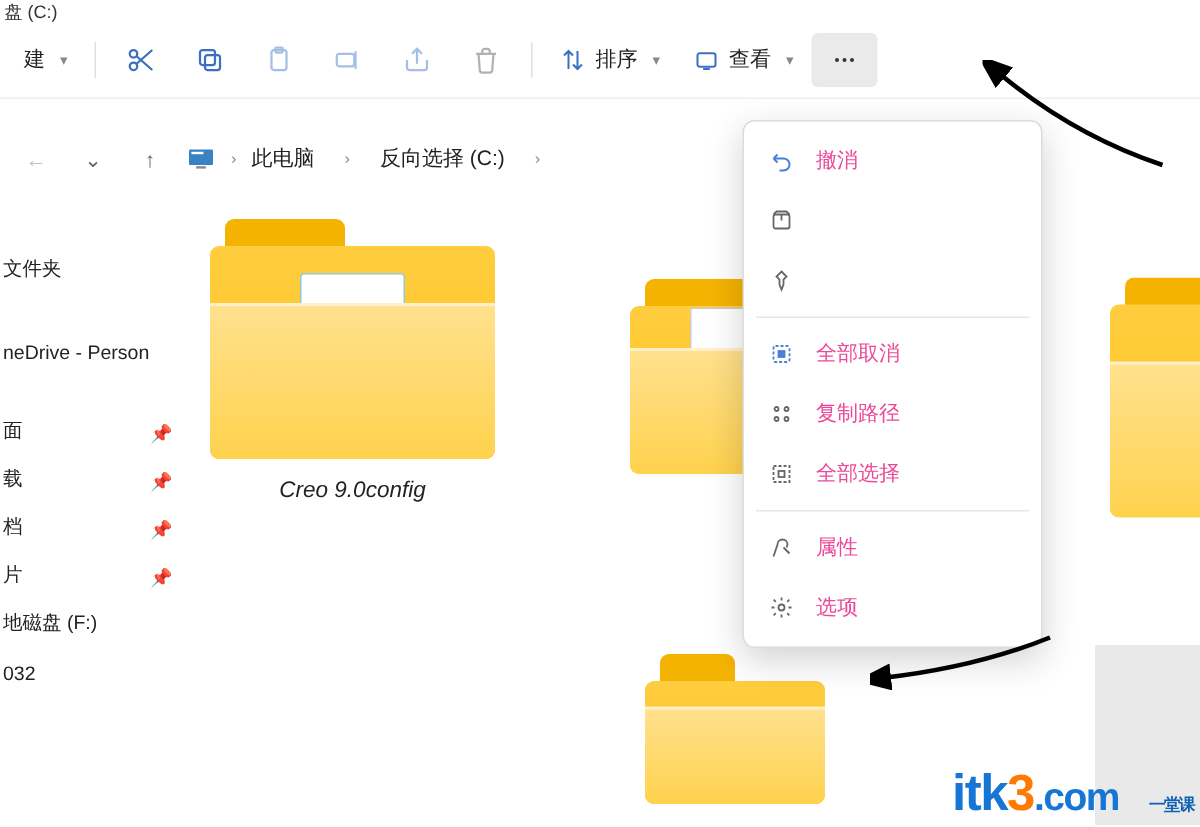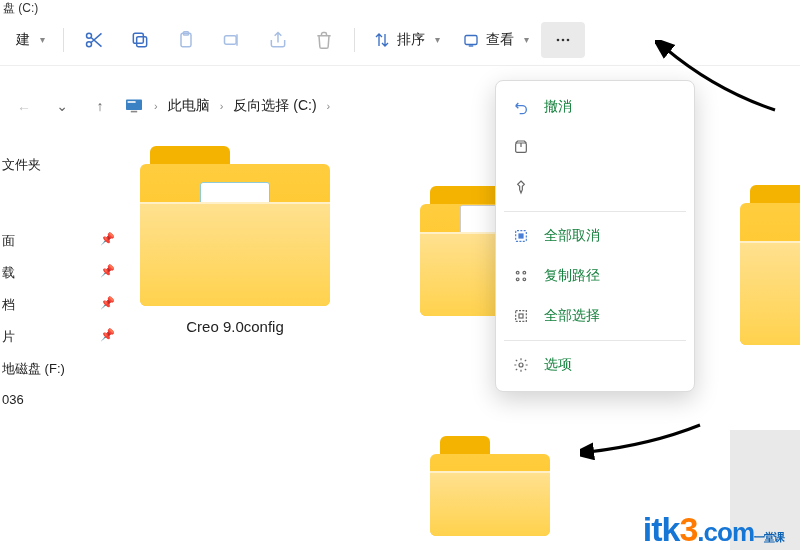--- a/index.html
+++ b/index.html
@@ -8,50 +8,50 @@
 .toolbar { display: flex; align-items: center; height: 52px; padding: 0 6px; gap: 2px; border-bottom: 1px solid #eee; }
 .tb-text { font-size: 14px; color: #222; }
 .tb-btn { display: flex; align-items: center; gap: 6px; height: 36px; padding: 0 10px; border-radius: 4px; cursor: pointer; color: #4a6fb5; }
 .tb-btn.icon-only { padding: 0 12px; }
 .tb-btn.more { background: #eaeaea; }
 .tb-sep { width: 1px; height: 24px; background: #e0e0e0; margin: 0 6px; }
 .chev { font-size: 10px; color: #888; margin-left: 4px; }
 .navbar { display: flex; align-items: center; height: 40px; margin-top: 20px; padding: 0 10px; gap: 10px; }
 .nav-arrow { width: 28px; text-align: center; color: #666; cursor: pointer; font-size: 14px; }
 .nav-pc-icon { width: 20px; height: 16px; display: flex; align-items: center; justify-content: center; }
-.breadcrumb { display: flex; align-items: center; gap: 10px; color: #222; }
+.breadcrumb { display: flex; align-items: center; gap: 20px; color: #222; }
 .bc-sep { color: #888; font-size: 11px; }
 .content { display: flex; height: calc(551px - 14px - 52px - 60px); }
 .sidebar { width: 125px; padding-top: 30px; }
-.side-item { display: flex; align-items: flex-start; justify-content: space-between; height: 32px; padding: 0 10px 0 2px; color: #222; cursor: pointer; font-size: 13px; }
+.side-item { display: flex; align-items: flex-end; justify-content: space-between; height: 32px; padding: 0 10px 0 2px; color: #222; cursor: pointer; font-size: 13px; }
 .side-item .pin { color: #888; font-size: 12px; }
 .side-space { height: 22px; }
-.files { flex: 1; position: relative; padding: 20px 10px; display: flex; flex-wrap: wrap; gap: 30px 60px; align-content: flex-start; }
+.files { flex: 1; position: relative; padding: 20px 10px; display: flex; flex-wrap: wrap; gap: 30px 60px; align-content: flex-start; font-style: italic; }
 .file { display: flex; flex-direction: column; align-items: center; width: 200px; gap: 12px; }
 .folder-icon { width: 190px; height: 160px; position: relative; }
 .folder-tab { position: absolute; top: 0; left: 10px; width: 80px; height: 26px; background: #f5b301; border-radius: 6px 6px 0 0; }
 .folder-body { position: absolute; top: 18px; left: 0; right: 0; bottom: 0; background: linear-gradient(#ffcd3f, #ffc21a); border-radius: 6px; }
 .folder-front { position: absolute; left: 0; right: 0; bottom: 0; height: 65%; background: linear-gradient(#ffe190, #ffd24d); border-radius: 0 0 6px 6px; box-shadow: inset 0 2px 0 rgba(255,255,255,.5); }
 .folder-content-box { position: absolute; left: 50%; top: 40%; transform: translate(-50%,-50%); width: 70px; height: 56px; background: #fff; border: 1px solid #8fcad6; border-radius: 3px; display:flex; align-items:flex-end; justify-content:center; padding-bottom:6px; }
 .folder-content-doc { position: absolute; left: 50%; top: 48%; transform: translate(-50%,-50%); width: 70px; height: 86px; background: #fff; border: 1px solid #ccc; border-radius: 2px; }
 .mini-bars { display: flex; gap: 2px; align-items: flex-end; }
 .mini-bars span { width: 6px; background: #39bcd3; }
 .file-label { color: #222; font-size: 15px; }
 .file.small .folder-icon { width: 120px; height: 100px; }
 .file.small { width: 130px; }
 .context-menu { position: absolute; top: 80px; left: 495px; width: 200px; background: #fff; border: 1px solid #dcdcdc; border-radius: 8px; box-shadow: 0 8px 24px rgba(0,0,0,.18); padding: 6px 0; z-index: 100; }
-.menu-item { display: flex; align-items: center; gap: 14px; height: 40px; padding: 0 16px; cursor: pointer; color: #15803d; }
+.menu-item { display: flex; align-items: center; gap: 14px; height: 40px; padding: 0 16px; cursor: pointer; color: #ec4899; }
 .menu-sep { height: 1px; background: #e6e6e6; margin: 4px 8px; }
 .menu-icon { width: 18px; height: 18px; display: flex; align-items: center; justify-content: center; color: #5a5a5a; }
 .arrow-annot { position: absolute; pointer-events: none; z-index: 200; }
-.watermark { position: absolute; right: 16px; bottom: 2px; font-size: 34px; font-weight: 700; letter-spacing: -1px; z-index: 50; display:flex; align-items:baseline; }
+.watermark { position: absolute; right: 4px; bottom: 2px; font-size: 34px; font-weight: 700; letter-spacing: -1px; z-index: 50; display:flex; align-items:baseline; }
 .watermark .itk { color: #1676d6; }
 .watermark .three { color: #ff7a00; }
 .watermark .dom { color: #1676d6; font-size: 26px; }
-.watermark .tag { font-size: 11px; color: #0d62b3; margin-left: 0; line-height:1.1; }
+.watermark .tag { font-size: 11px; color: #0d62b3; margin-left: 20px; line-height:1.1; }
 .folder-peek { position: absolute; top: 185px; right: 0; width: 60px; height: 160px; overflow: hidden; }
 .folder-peek2 { position: absolute; top: 430px; right: 0; width: 70px; height: 120px; overflow: hidden; background:#e9e9e9; }
 svg { display: block; }
 </style>
 </head>
 <body>
 
 <div class="titlebar">盘 (C:)</div>
 
 <div class="toolbar">
@@ -139,20 +139,23 @@
     <span class="bc-sep">›</span>
   </div>
 </div>
 
 <div class="content">
   <div class="sidebar">
     <div class="side-item">
         <span>文件夹</span>
       </div>
     <div class="side-space"></div>
+    <div class="side-item">
+        <span>neDrive - Person</span>
+      </div>
     <div class="side-space"></div>
     <div class="side-item">
         <span>面</span>
         <span class="pin">📌</span>
       </div>
     <div class="side-item">
         <span>载</span>
         <span class="pin">📌</span>
       </div>
     <div class="side-item">
@@ -160,21 +163,21 @@
         <span class="pin">📌</span>
       </div>
     <div class="side-item">
         <span>片</span>
         <span class="pin">📌</span>
       </div>
     <div class="side-item">
         <span>地磁盘 (F:)</span>
       </div>
     <div class="side-item">
-        <span>036</span>
+        <span>032</span>
       </div>
   </div>
 
   <div class="files">
     <div class="file">
       <div class="folder-icon">
         <div class="folder-tab"></div>
           <div class="folder-body"></div>
         <div class="folder-content-box">
             <div class="mini-bars">
@@ -264,20 +267,28 @@
   <div class="menu-item">
     <span class="menu-icon">
         <svg width="16" height="16" viewBox="0 0 24 24" fill="none" stroke="#666" stroke-width="1.8">
           <rect x="4" y="4" width="16" height="16" stroke-dasharray="3 2"></rect>
           <rect x="9" y="9" width="6" height="6"></rect>
         </svg>
       </span>
     <span>全部选择</span>
   </div>
   <div class="menu-sep"></div>
+  <div class="menu-item">
+    <span class="menu-icon">
+        <svg width="16" height="16" viewBox="0 0 24 24" fill="none" stroke="#666" stroke-width="1.8">
+          <path d="M4 21l4-12a5 5 0 0 1 10 0l-1 3M14 12l6 6"></path>
+        </svg>
+      </span>
+    <span>属性</span>
+  </div>
   <div class="menu-item">
     <span class="menu-icon">
         <svg width="16" height="16" viewBox="0 0 24 24" fill="none" stroke="#666" stroke-width="1.8">
           <circle cx="12" cy="12" r="3"></circle>
           <path d="M12 2v3M12 19v3M4.2 4.2l2.1 2.1M17.7 17.7l2.1 2.1M2 12h3M19 12h3M4.2 19.8l2.1-2.1M17.7 6.3l2.1-2.1"></path>
         </svg>
       </span>
     <span>选项</span>
   </div>
 </div>

